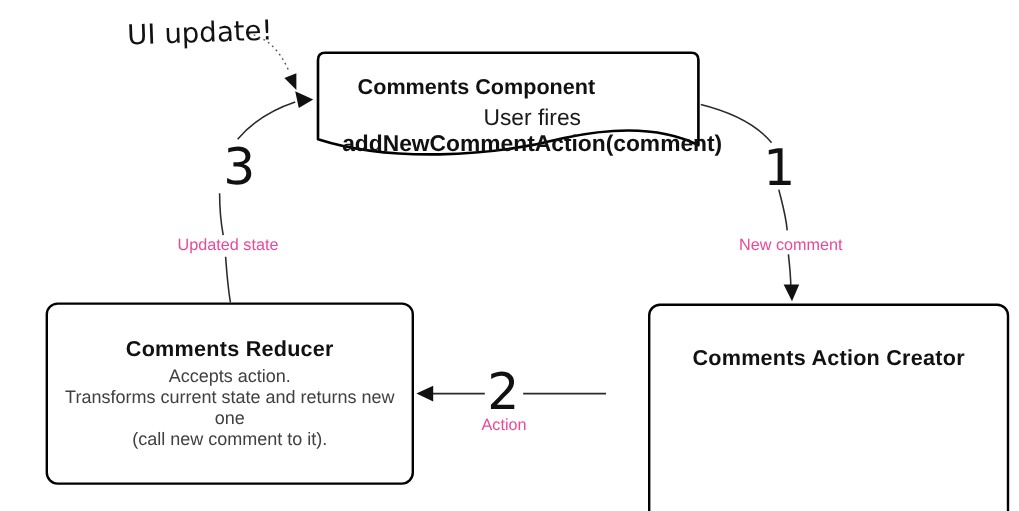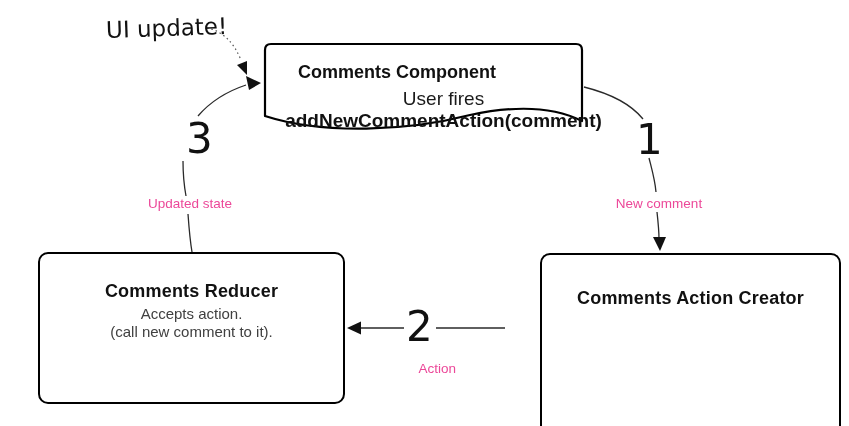--- a/index.html
+++ b/index.html
@@ -71,21 +71,21 @@
   .num-2 { left: 406px; top: 306px; }
   .num-3 { left: 186px; top: 118px; }
 
   .edge-label {
     font-size: 13.5px;
     color: #ec4899;
     text-align: center;
   }
   .lbl-updated-state { left: 144px; top: 196px; width: 92px; }
   .lbl-new-comment  { left: 610px; top: 196px; width: 98px; }
-  .lbl-action       { left: 384px; top: 361px; width: 72px; text-align: right; }
+  .lbl-action       { left: 384px; top: 346px; width: 72px; }
 
   
   .reducer-box { left: 38px; top: 252px; width: 307px; height: 152px; padding-top: 27px; }
   
   .action-box  { left: 540px; top: 253px; width: 301px; height: 186px; padding-top: 33px; }
   .node-title { margin-bottom: 3px; }
 </style>
 </head>
 <body>
 
@@ -134,20 +134,21 @@
   <div class="abs hand flow-number num-2">2</div>
   <div class="abs hand flow-number num-3">3</div>
 
   <div class="abs edge-label lbl-new-comment">New comment</div>
   <div class="abs edge-label lbl-action">Action</div>
   <div class="abs edge-label lbl-updated-state">Updated state</div>
 
   <div class="node-box reducer-box">
     <div class="node-title">Comments Reducer</div>
     <div class="node-line">Accepts action.</div>
+    <div class="node-line">Transforms current state and returns new one</div>
     <div class="node-line">(call new comment to it).</div>
   </div>
 
   <div class="node-box action-box">
     <div class="node-title">Comments Action Creator</div>
   </div>
 
 </div>
 
 </body></html>

